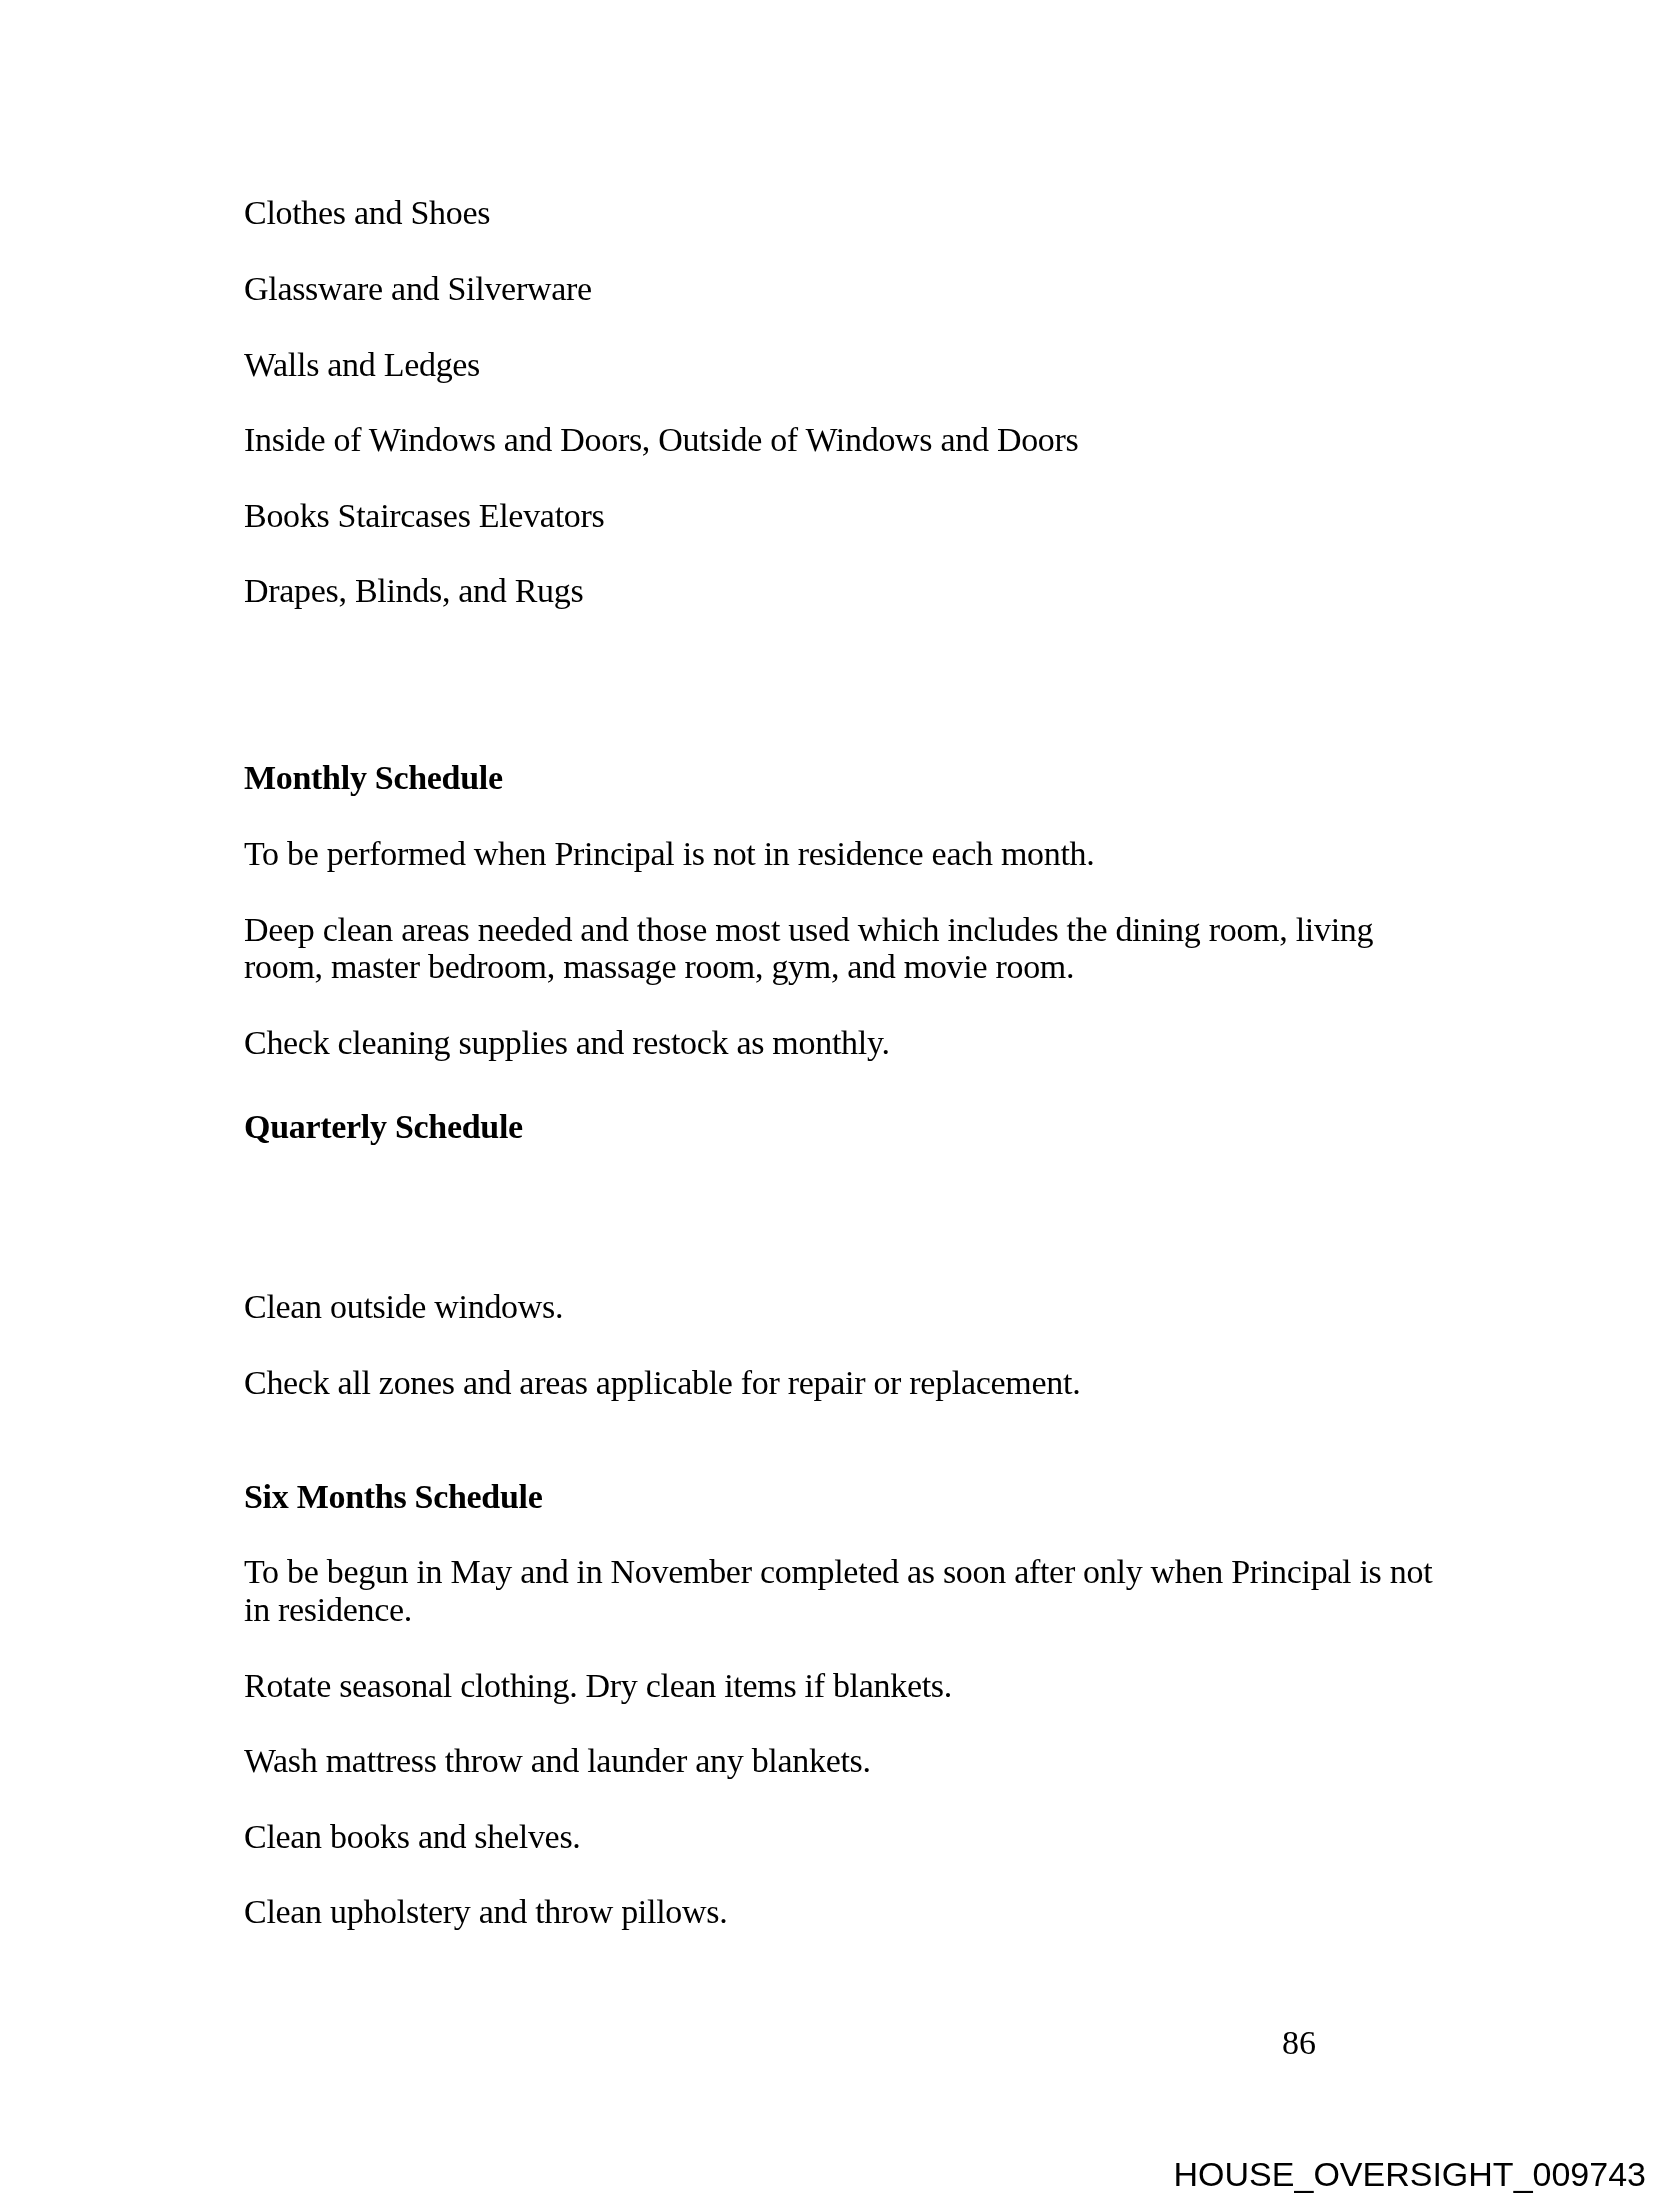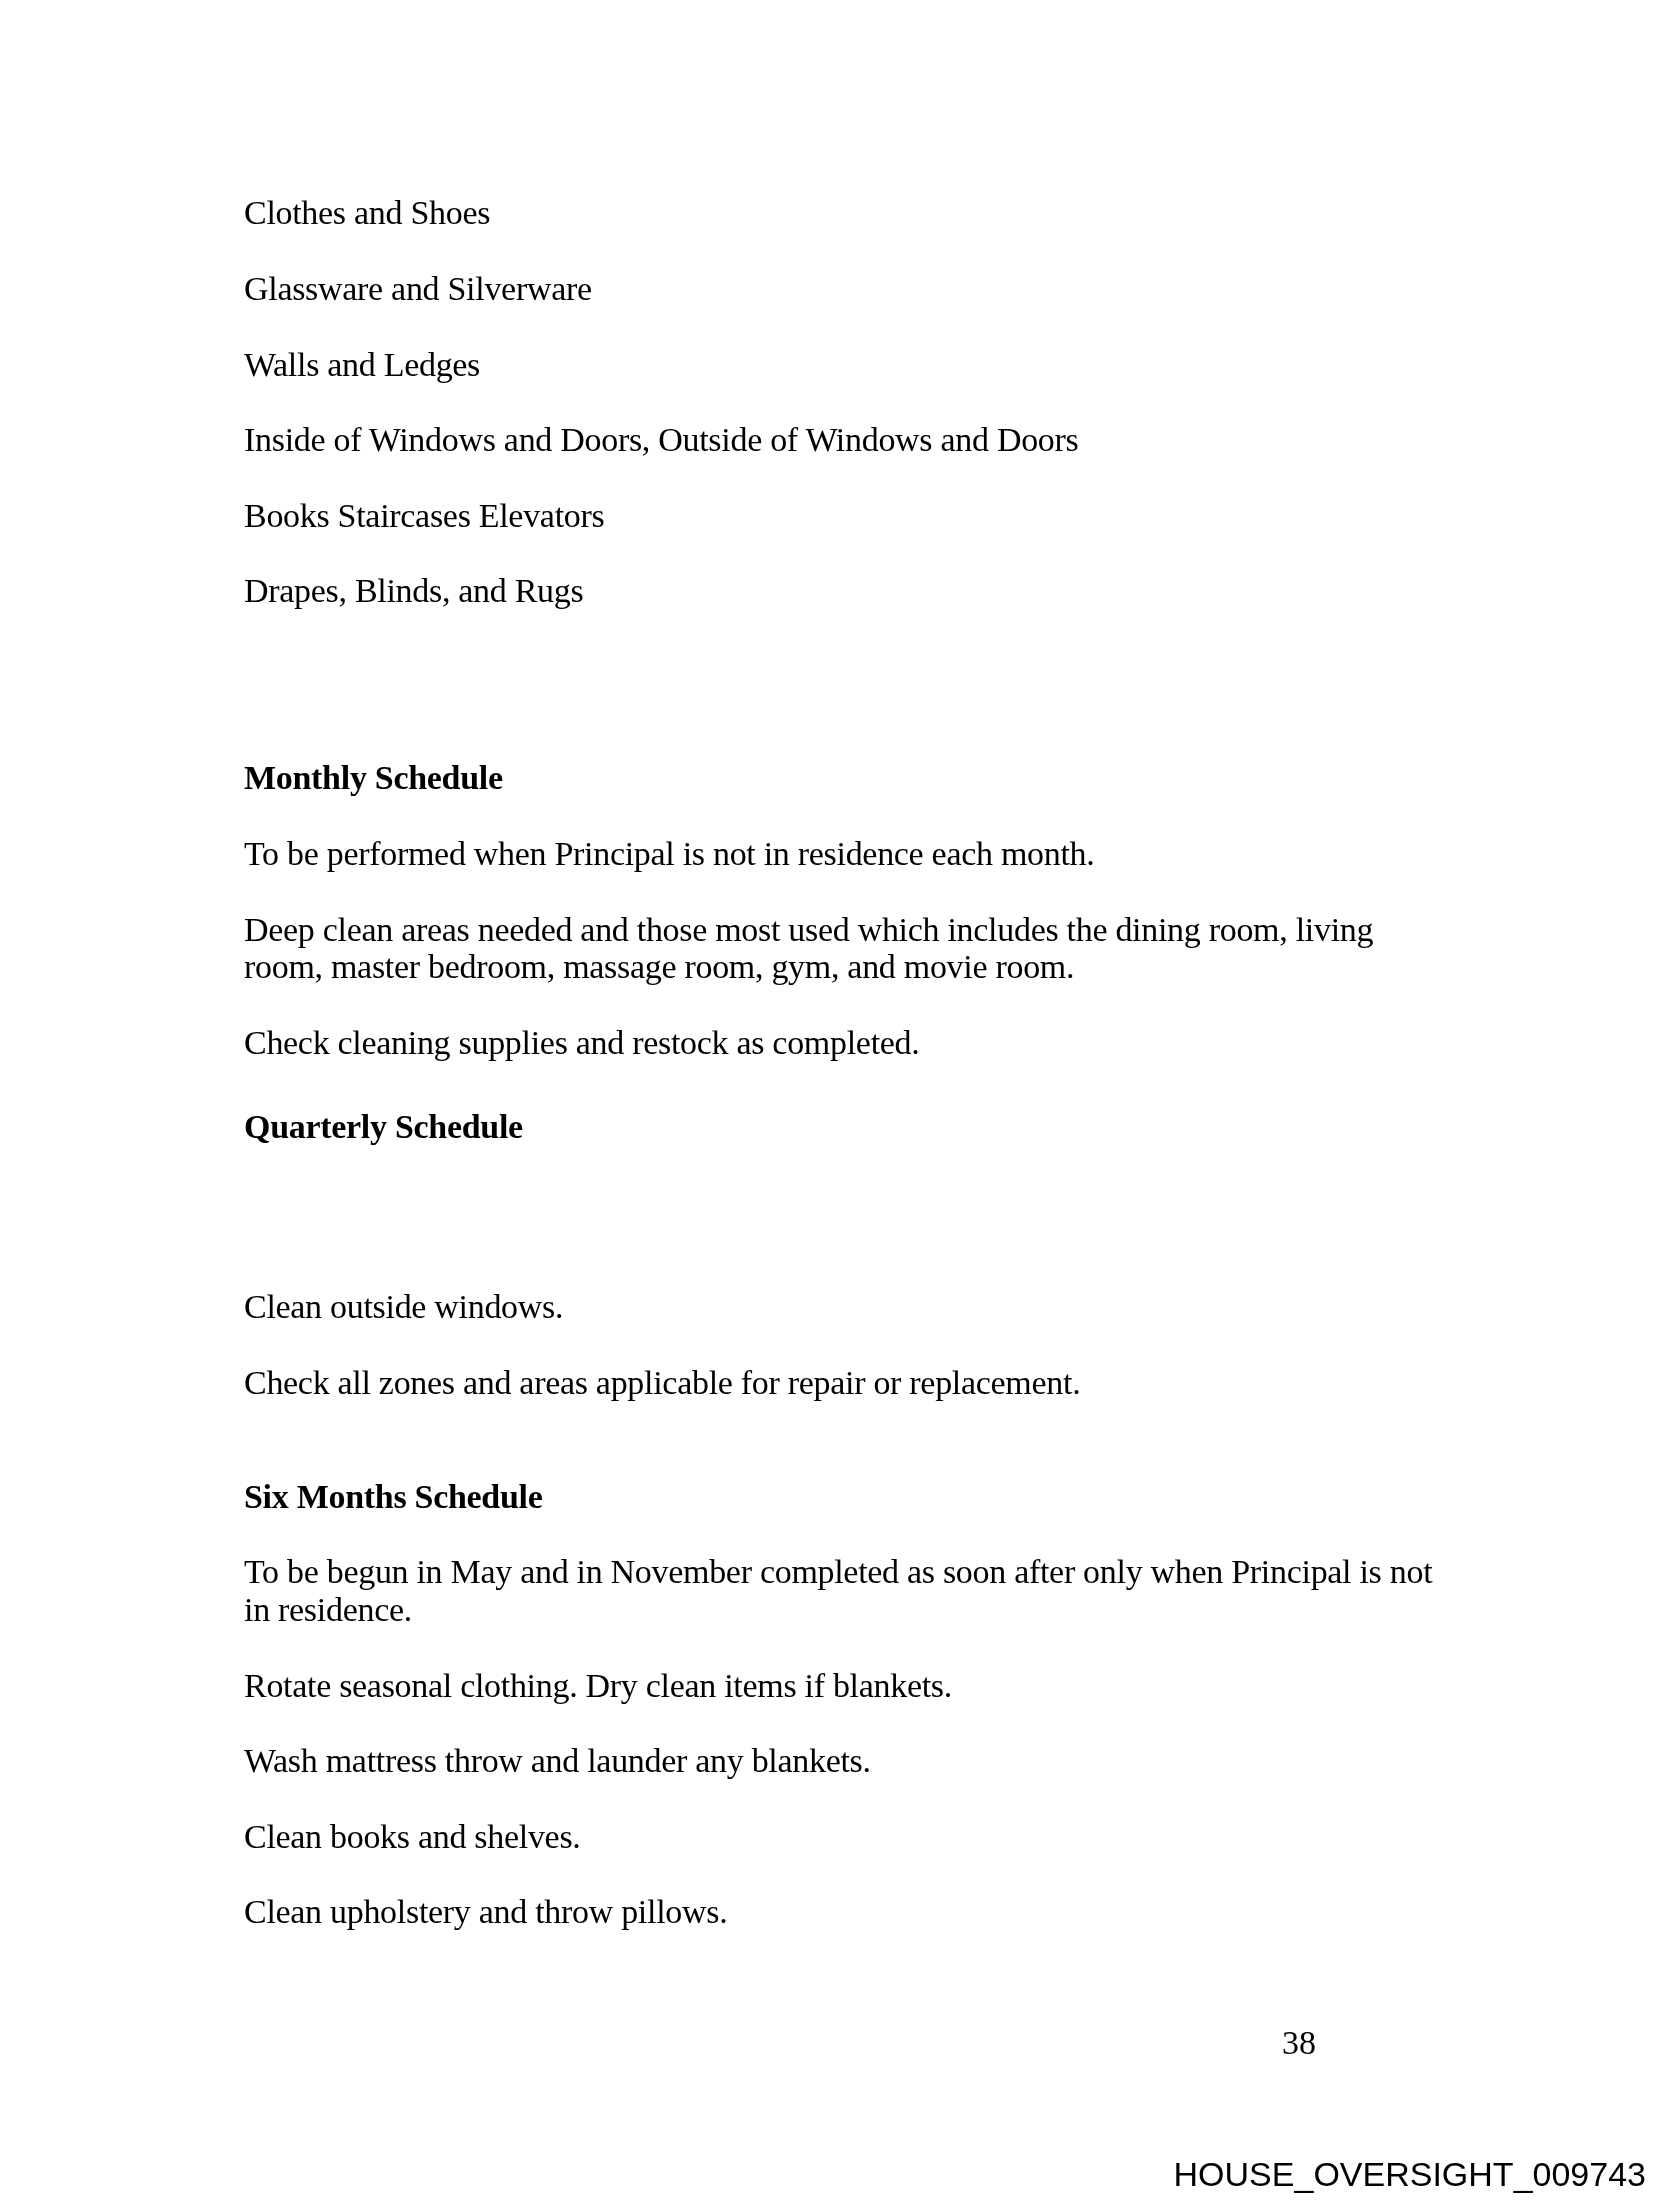--- a/index.html
+++ b/index.html
@@ -56,32 +56,32 @@
   <div class="line" style="top:270px">Glassware and Silverware</div>
   <div class="line" style="top:346px">Walls and Ledges</div>
   <div class="line" style="top:421px">Inside of Windows and Doors, Outside of Windows and Doors</div>
   <div class="line" style="top:497px">Books Staircases Elevators</div>
   <div class="line" style="top:572px">Drapes, Blinds, and Rugs</div>
 
   <div class="line heading" style="top:759px">Monthly Schedule</div>
   <div class="line" style="top:835px">To be performed when Principal is not in residence each month.</div>
   <div class="line" style="top:911px">Deep clean areas needed and those most used which includes the dining room, living</div>
   <div class="line" style="top:948px">room, master bedroom, massage room, gym, and movie room.</div>
-  <div class="line" style="top:1024px">Check cleaning supplies and restock as completed.</div>
+  <div class="line" style="top:1024px">Check cleaning supplies and restock as monthly.</div>
 
   <div class="line heading" style="top:1108px">Quarterly Schedule</div>
   <div class="line" style="top:1288px">Clean outside windows.</div>
   <div class="line" style="top:1364px">Check all zones and areas applicable for repair or replacement.</div>
 
   <div class="line heading" style="top:1478px">Six Months Schedule</div>
   <div class="line" style="top:1553px">To be begun in May and in November completed as soon after only when Principal is not</div>
   <div class="line" style="top:1591px">in residence.</div>
   <div class="line" style="top:1667px">Rotate seasonal clothing. Dry clean items if blankets.</div>
   <div class="line" style="top:1742px">Wash mattress throw and launder any blankets.</div>
   <div class="line" style="top:1818px">Clean books and shelves.</div>
   <div class="line" style="top:1893px">Clean upholstery and throw pillows.</div>
 
-  <div class="page-number">38</div>
+  <div class="page-number">86</div>
 
   <div class="bates-stamp">HOUSE_OVERSIGHT_009743</div>
 
 </div>
 
 
 </body></html>

